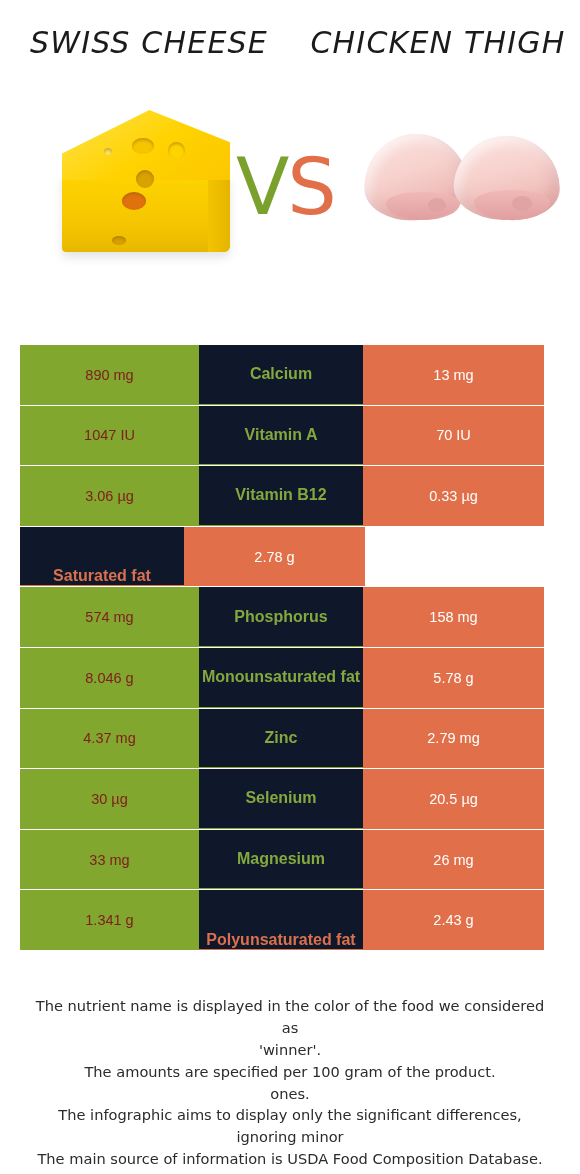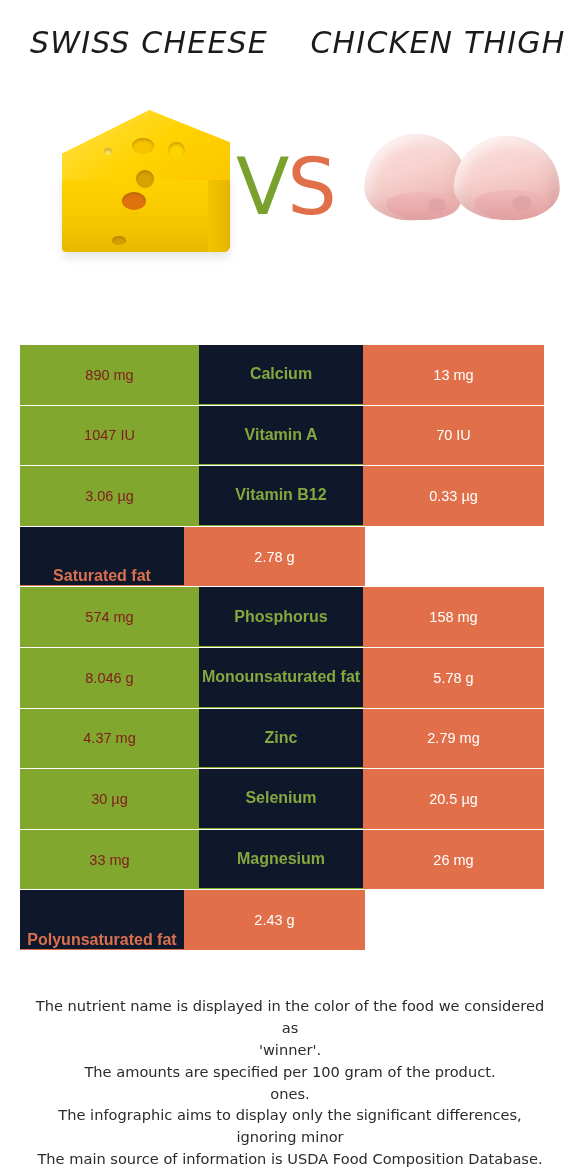--- a/index.html
+++ b/index.html
@@ -314,20 +314,21 @@
 
   <div class="row">
     <div class="cell cell-left">33 mg</div>
     <div class="cell cell-mid">
         <span class="lbl">Magnesium</span>
       </div>
     <div class="cell cell-right">26 mg</div>
   </div>
 
   <div class="row">
+    <div class="cell cell-left">1.341 g</div>
     <div class="cell cell-mid win-right">
         <span class="lbl">Polyunsaturated fat</span>
       </div>
     <div class="cell cell-right">2.43 g</div>
   </div>
 
 </div>
 
 <div class="note">
   <div>The nutrient name is displayed in the color of the food we considered as</div>

